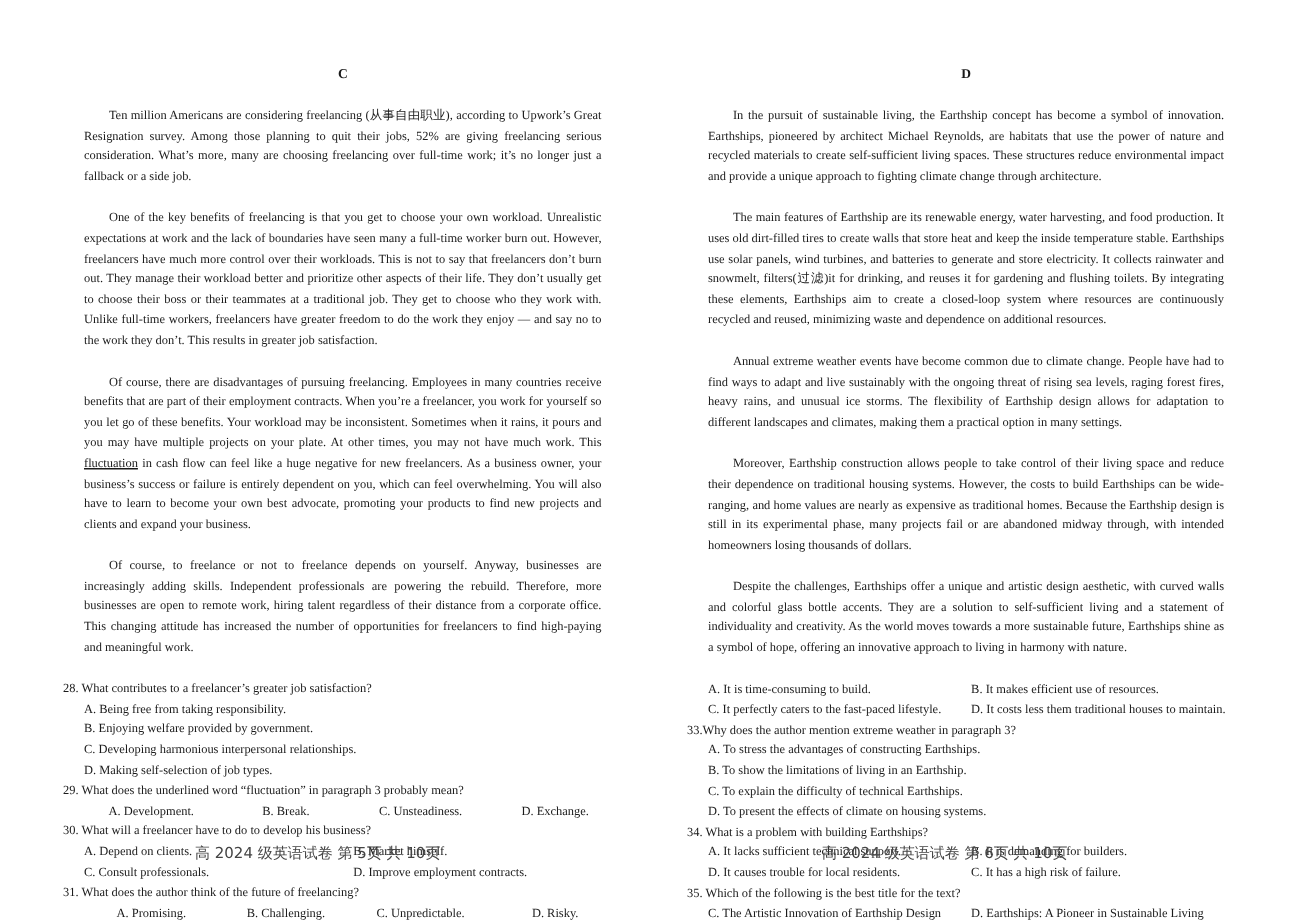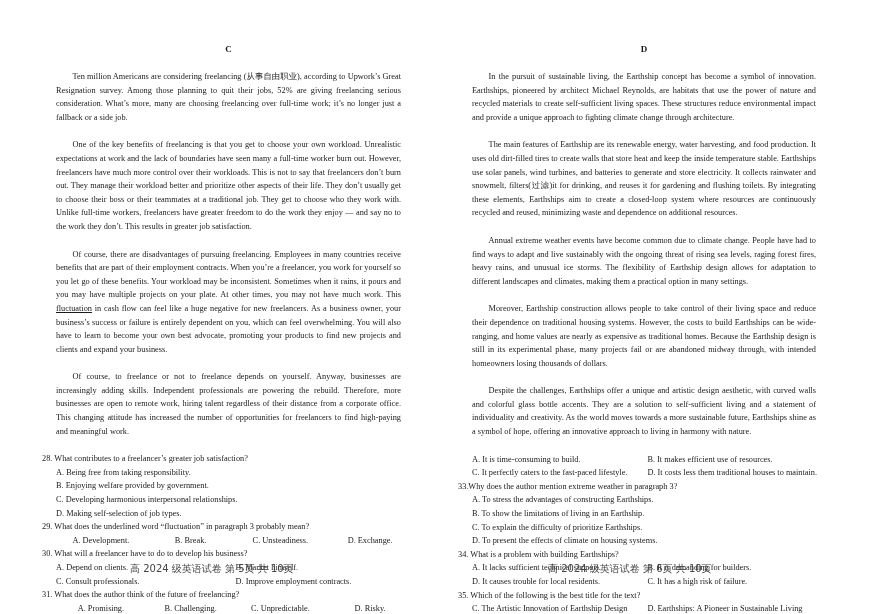--- a/index.html
+++ b/index.html
@@ -131,21 +131,21 @@
   <div>
     <div class="q-stem">33.Why does the author mention extreme weather in paragraph 3?</div>
     <div class="opts one">
       <div class="row">
           <span class="opt">A. To stress the advantages of constructing Earthships.</span>
         </div>
       <div class="row">
           <span class="opt">B. To show the limitations of living in an Earthship.</span>
         </div>
       <div class="row">
-          <span class="opt">C. To explain the difficulty of prioritize Earthships.</span>
+          <span class="opt">C. To explain the difficulty of technical Earthships.</span>
         </div>
       <div class="row">
           <span class="opt">D. To present the effects of climate on housing systems.</span>
         </div>
     </div>
   </div>
 
   <div>
     <div class="q-stem">34. What is a problem with building Earthships?</div>
     <div class="opts two wide">

